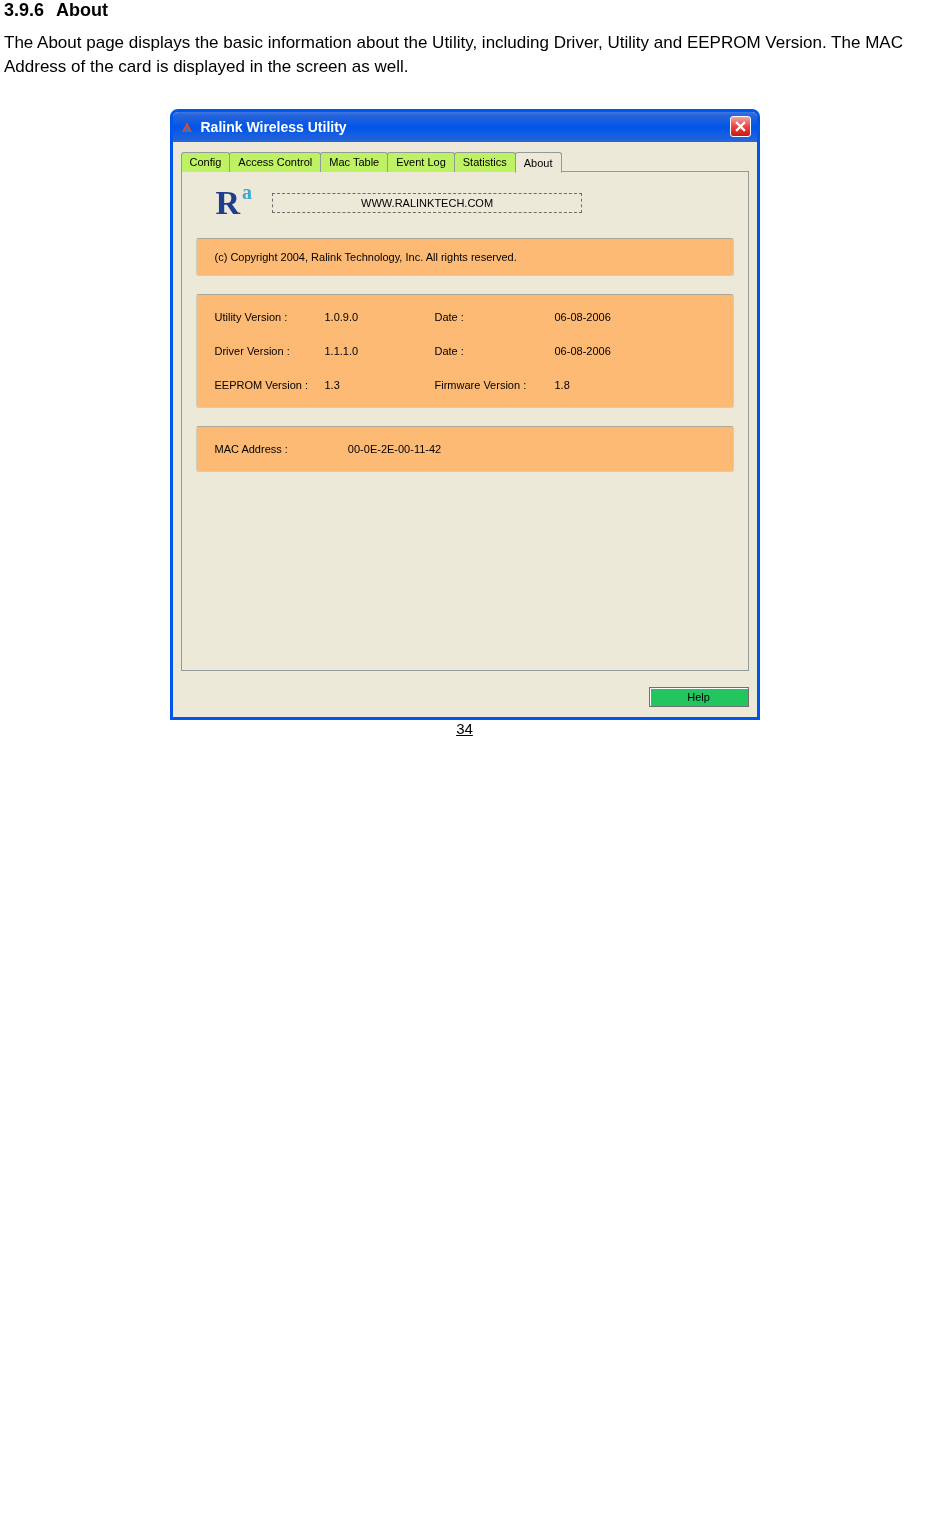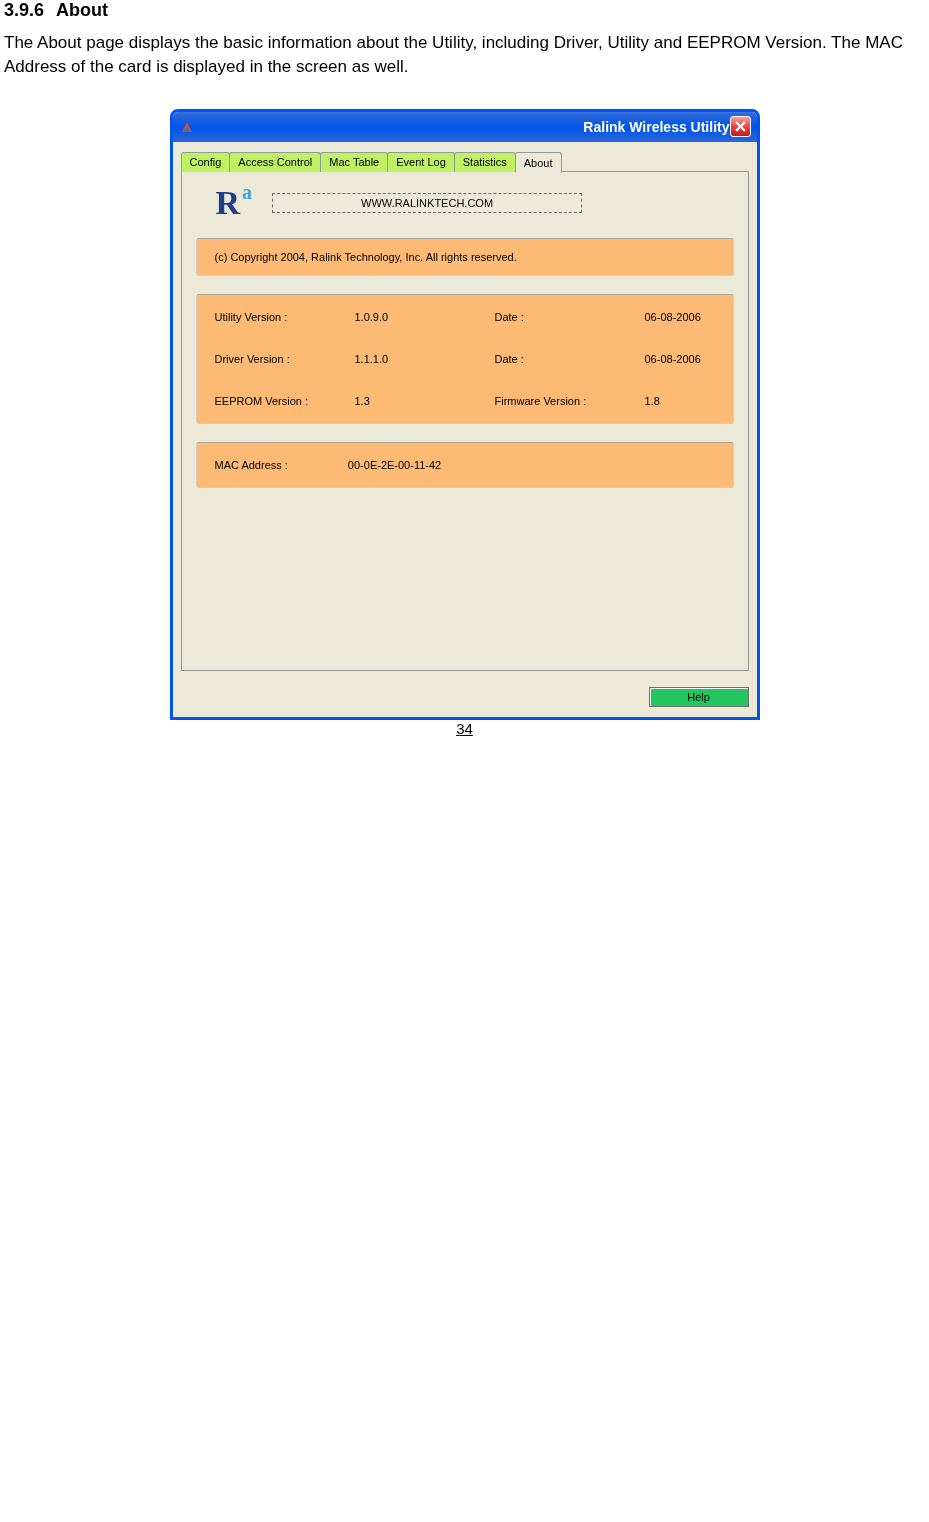--- a/index.html
+++ b/index.html
@@ -43,21 +43,20 @@
       position: relative;
     }
     .titlebar {
       background: linear-gradient(to bottom, #3B77E8 0%, #2A65D8 10%, #0055EA 50%, #2A65D8 100%);
       height: 30px;
       display: flex;
       align-items: center;
       padding: 0 6px;
       border-radius: 5px 5px 0 0;
       position: relative;
-      text-align: right;
     }
     .title-icon {
       width: 16px;
       height: 16px;
       margin-right: 6px;
       display: inline-flex;
       align-items: center;
       justify-content: center;
     }
     .title-text {
@@ -159,21 +158,20 @@
     }
     .copyright-box {
       padding: 12px 18px;
     }
     .version-grid {
       display: grid;
       grid-template-columns: 110px 110px 120px 90px;
       row-gap: 22px;
       align-items: center;
       font-size: 11px;
-      gap: 30px;
     }
     .mac-row {
       display: flex;
       gap: 60px;
       font-size: 11px;
     }
     .help-row {
       display: flex;
       justify-content: flex-end;
       padding: 8px 8px 10px 8px;

